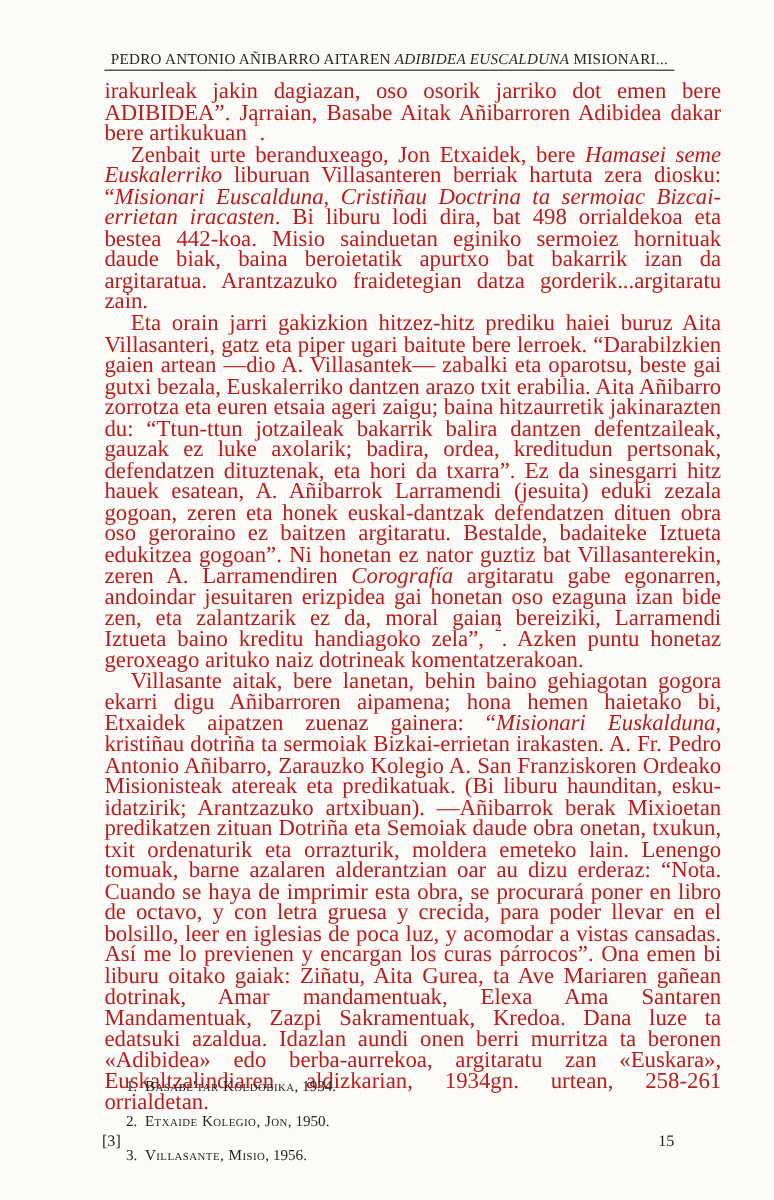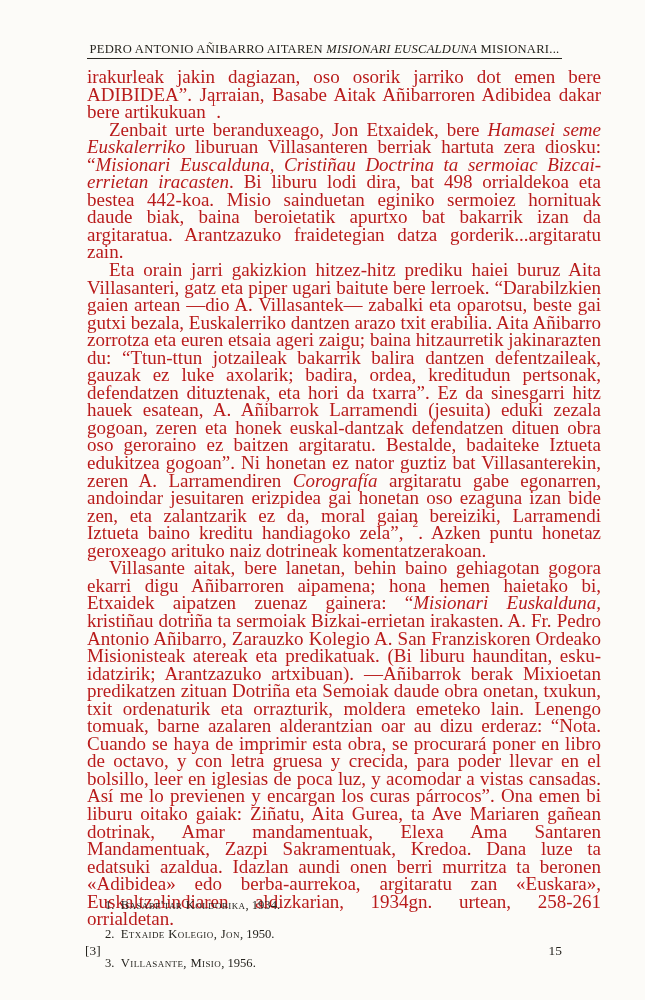--- a/index.html
+++ b/index.html
@@ -67,21 +67,21 @@
     justify-content: space-between;
     font-size: 13.4px;
     color: #26241f;
   }
 </style>
 </head>
 <body>
 
 <div class="page">
 
-  <div class="running-head"><span>PEDRO ANTONIO AÑIBARRO AITAREN </span><span class="it">MISIONARI EUSCALDUNA</span><span> MISIONARI...</span></div>
+  <div class="running-head"><span>PEDRO ANTONIO AÑIBARRO AITAREN </span><span class="it">ADIBIDEA EUSCALDUNA</span><span> MISIONARI...</span></div>
   <div class="head-rule"></div>
 
   <div class="body-text">
     <p class="no-indent"><span>irakurleak jakin dagiazan, oso osorik jarriko dot emen bere ADIBIDEA”. Jarraian, Basabe Aitak Añibarroren Adibidea dakar bere artikukuan </span><sup>1</sup><span>.</span></p>
     <p><span>Zenbait urte beranduxeago, Jon Etxaidek, bere </span><span class="it">Hamasei seme Euskalerriko</span><span> liburuan Villasanteren berriak hartuta zera diosku: “</span><span class="it">Misionari Euscalduna, Cristiñau Doctrina ta sermoiac Bizcai-errietan iracasten</span><span>. Bi liburu lodi dira, bat 498 orrialdekoa eta bestea 442-koa. Misio sainduetan eginiko sermoiez hornituak daude biak, baina beroietatik apurtxo bat bakarrik izan da argitaratua. Arantzazuko fraidetegian datza gorderik...argitaratu zain.</span></p>
     <p><span>Eta orain jarri gakizkion hitzez-hitz prediku haiei buruz Aita Villasanteri, gatz eta piper ugari baitute bere lerroek. “Darabilzkien gaien artean —dio A. Villasantek— zabalki eta oparotsu, beste gai gutxi bezala, Euskalerriko dantzen arazo txit erabilia. Aita Añibarro zorrotza eta euren etsaia ageri zaigu; baina hitzaurretik jakinarazten du: “Ttun-ttun jotzaileak bakarrik balira dantzen defentzaileak, gauzak ez luke axolarik; badira, ordea, kreditudun pertsonak, defendatzen dituztenak, eta hori da txarra”. Ez da sinesgarri hitz hauek esatean, A. Añibarrok Larramendi (jesuita) eduki zezala gogoan, zeren eta honek euskal-dantzak defendatzen dituen obra oso geroraino ez baitzen argitaratu. Bestalde, badaiteke Iztueta edukitzea gogoan”. Ni honetan ez nator guztiz bat Villasanterekin, zeren A. Larramendiren </span><span class="it">Corografía</span><span> argitaratu gabe egonarren, andoindar jesuitaren erizpidea gai honetan oso ezaguna izan bide zen, eta zalantzarik ez da, moral gaian bereiziki, Larramendi Iztueta baino kreditu handiagoko zela”, </span><sup>2</sup><span>. Azken puntu honetaz geroxeago arituko naiz dotrineak komentatzerakoan.</span></p>
     <p><span>Villasante aitak, bere lanetan, behin baino gehiagotan gogora ekarri digu Añibarroren aipamena; hona hemen haietako bi, Etxaidek aipatzen zuenaz gainera: “</span><span class="it">Misionari Euskalduna,</span><span> kristiñau dotriña ta sermoiak Bizkai-errietan irakasten. A. Fr. Pedro Antonio Añibarro, Zarauzko Kolegio A. San Franziskoren Ordeako Misionisteak atereak eta predikatuak. (Bi liburu haunditan, esku-idatzirik; Arantzazuko artxibuan). —Añibarrok berak Mixioetan predikatzen zituan Dotriña eta Semoiak daude obra onetan, txukun, txit ordenaturik eta orrazturik, moldera emeteko lain. Lenengo tomuak, barne azalaren alderantzian oar au dizu erderaz: “Nota. Cuando se haya de imprimir esta obra, se procurará poner en libro de octavo, y con letra gruesa y crecida, para poder llevar en el bolsillo, leer en iglesias de poca luz, y acomodar a vistas cansadas. Así me lo previenen y encargan los curas párrocos”. Ona emen bi liburu oitako gaiak: Ziñatu, Aita Gurea, ta Ave Mariaren gañean dotrinak, Amar mandamentuak, Elexa Ama Santaren Mandamentuak, Zazpi Sakramentuak, Kredoa. Dana luze ta edatsuki azaldua. Idazlan aundi onen berri murritza ta beronen «Adibidea» edo berba-aurrekoa, argitaratu zan «Euskara», Euskaltzalindiaren aldizkarian, 1934gn. urtean, 258-261 orrialdetan.</span></p>
   </div>
 
   <div class="footnotes">

